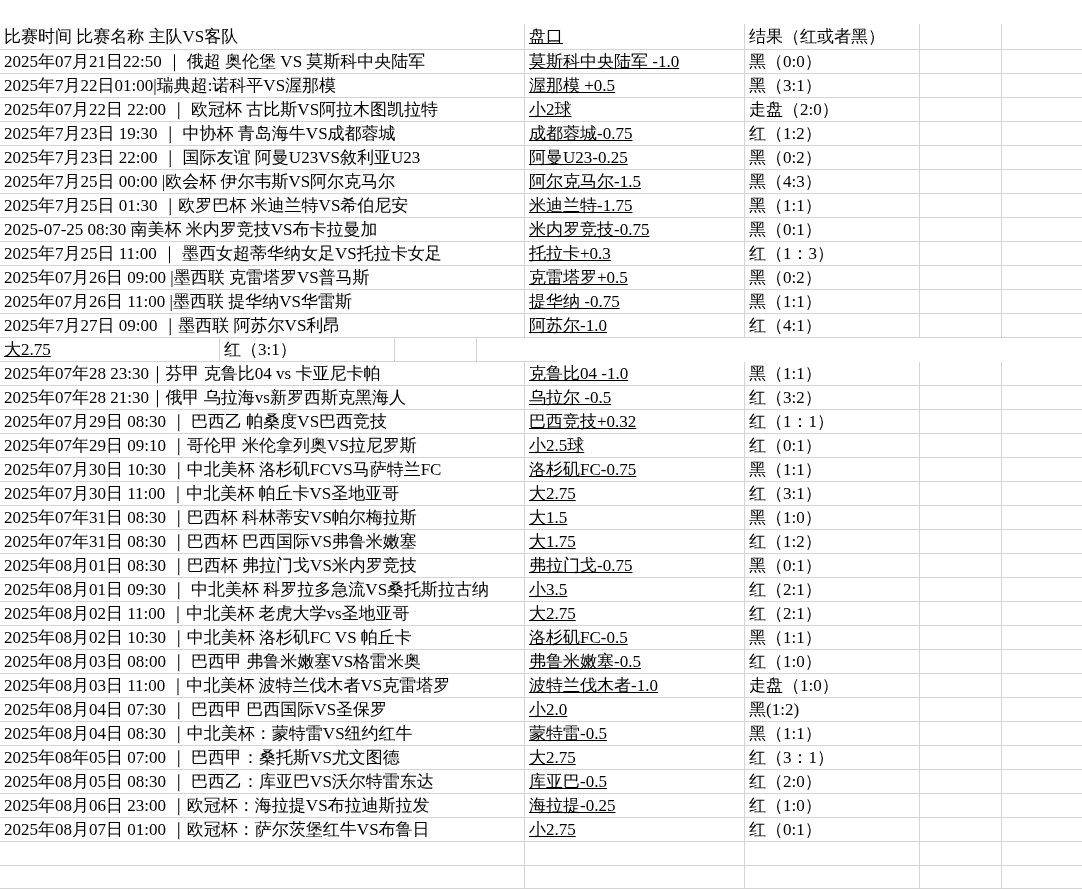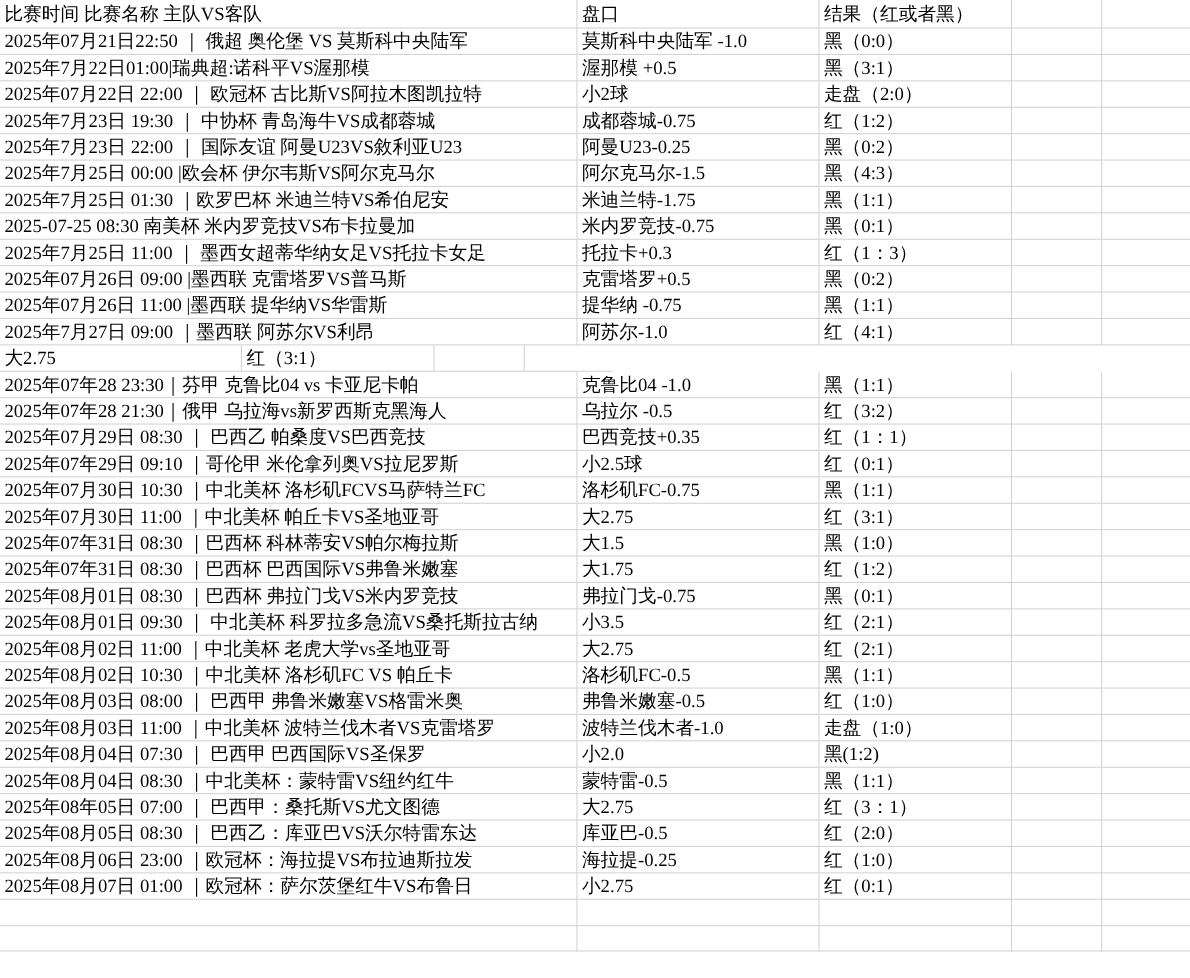--- a/index.html
+++ b/index.html
@@ -7,35 +7,35 @@
     position:relative;
     width:1082px; height:889px;
     background:#ffffff;
     color:#000000;
     font-family:"Liberation Serif","DejaVu Serif",serif;
     font-size:17px;
     overflow:hidden;
     cursor:cell;
   }
   .row { display:flex; height:24px; }
-  .row.header { height:26px; }
+  .row.header { height:26px;margin-top:24px; }
   .row.last { height:23px; }
   .cell {
     box-sizing:border-box;
     border-right:1px solid #d4d4d4;
     border-bottom:1px solid #d4d4d4;
     padding-left:4px;
     white-space:nowrap;
     overflow:hidden;
     display:flex;
     align-items:center;
     flex:none;
   }
   .col-a { width:525px; }
-  .col-b { width:220px; }
+  .col-b { width:220px;text-decoration:underline; }
   .col-c { width:175px;text-align:center; }
   .col-d { width:82px; }
   .col-e { width:80px; border-right:none; }
 </style>
 </head>
 <body>
 
 <div class="sheet">
   <div class="row header">
     <div class="cell col-a">比赛时间 比赛名称 主队VS客队</div>
@@ -160,21 +160,21 @@
   <div class="row">
     <div class="cell col-a">2025年07年28 21:30｜俄甲 乌拉海vs新罗西斯克黑海人</div>
     <div class="cell col-b">乌拉尔 -0.5</div>
     <div class="cell col-c">红（3:2）</div>
     <div class="cell col-d"></div>
     <div class="cell col-e"></div>
   </div>
 
   <div class="row">
     <div class="cell col-a">2025年07月29日 08:30 ｜ 巴西乙 帕桑度VS巴西竞技</div>
-    <div class="cell col-b">巴西竞技+0.35</div>
+    <div class="cell col-b">巴西竞技+0.32</div>
     <div class="cell col-c">红（1：1）</div>
     <div class="cell col-d"></div>
     <div class="cell col-e"></div>
   </div>
 
   <div class="row">
     <div class="cell col-a">2025年07年29日 09:10 ｜哥伦甲 米伦拿列奥VS拉尼罗斯</div>
     <div class="cell col-b">小2.5球</div>
     <div class="cell col-c">红（0:1）</div>
     <div class="cell col-d"></div>

